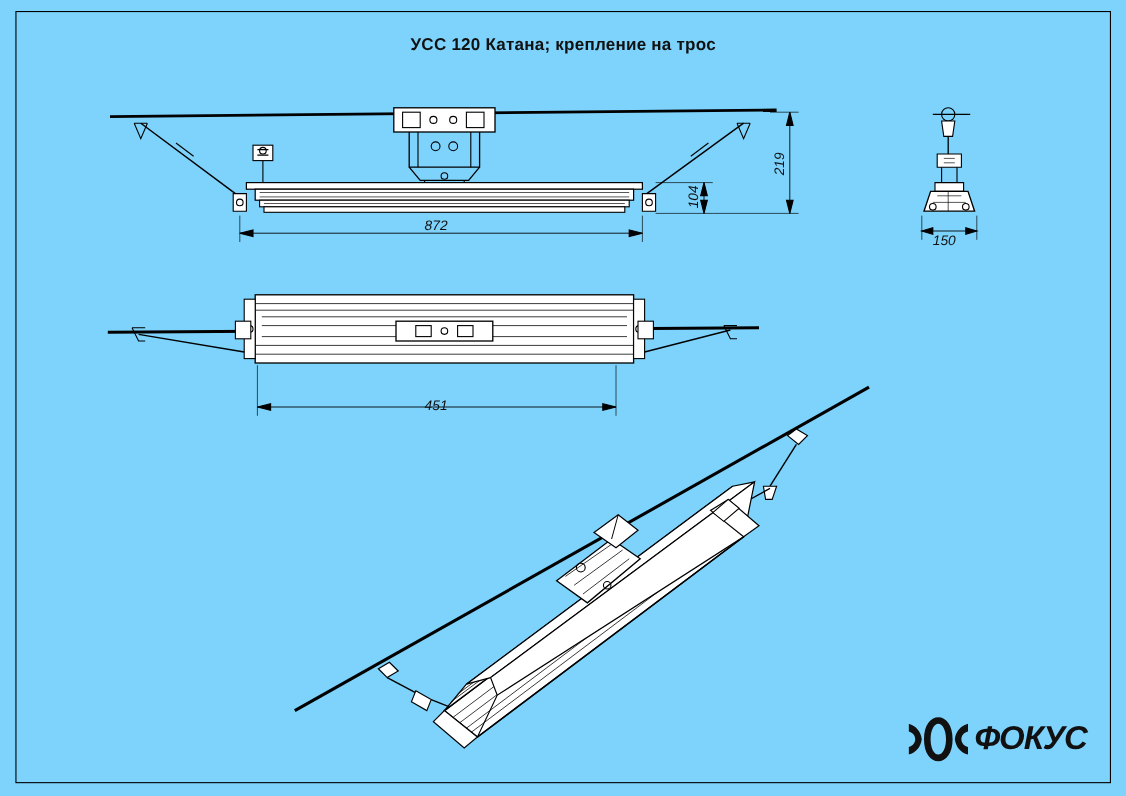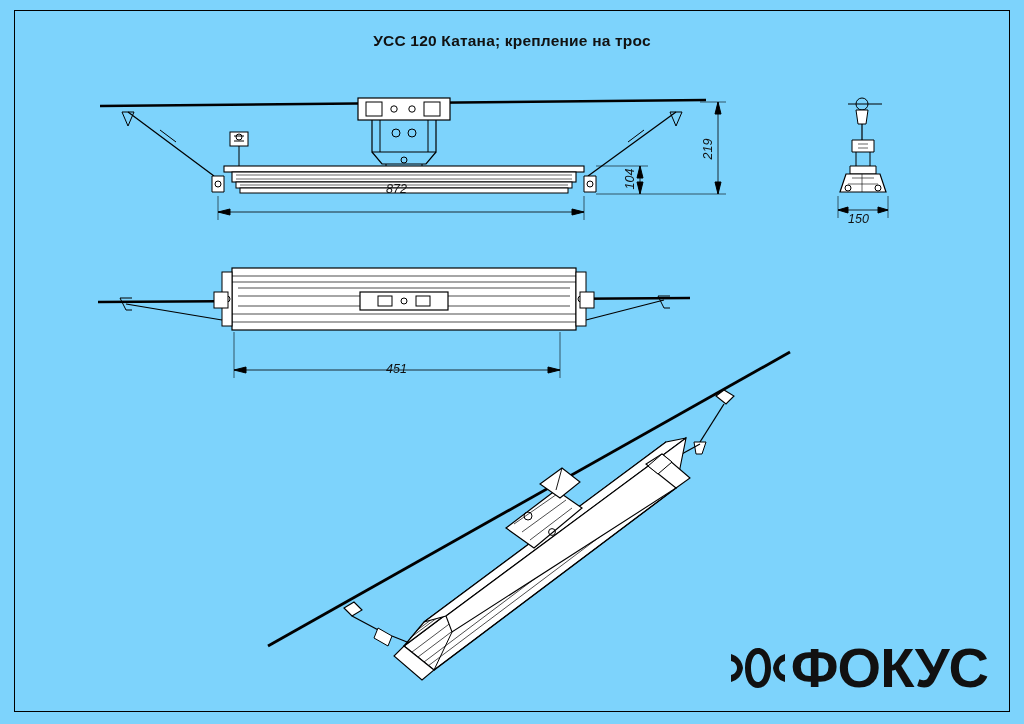--- a/index.html
+++ b/index.html
@@ -59,22 +59,23 @@
   }
   .logo {
     position: absolute;
     right: 36px;
     bottom: 28px;
     display: flex;
     align-items: center;
     gap: 6px;
   }
   .logo-text {
-    font-size: 56px;
+    font-size: 30px;
     font-weight: bold;
+    font-style: italic;
     letter-spacing: -1px;
     color: #111;
     line-height: 1;
   }
 </style>
 </head>
 <body>
 
 <div id="sheet">
 
@@ -237,21 +238,21 @@
         <path d="M530 540 L572 508" stroke-width="0.7"></path>
         <path d="M540 484 L562 468 L580 482 L560 498 Z" fill="#fff" stroke-width="1.1"></path>
         <path d="M556 490 L562 468" stroke-width="0.9"></path>
         <circle cx="528" cy="516" r="4"></circle>
         <circle cx="552" cy="532" r="3.4"></circle>
         <path d="M648 466 L662 454 L672 462 L658 474 Z" fill="#fff" stroke-width="1"></path>
       </g>
     </g>
   </svg>
 
-  <div class="dim" style="left:386px; top:182px;font-style:italic;">872</div>
+  <div class="dim" style="left:386px; top:198px;font-style:italic;">872</div>
   <div class="dim vert" style="left:620px; top:172px;">104</div>
   <div class="dim vert" style="left:698px; top:142px;">219</div>
   <div class="dim" style="left:848px; top:212px;">150</div>
   <div class="dim" style="left:386px; top:362px;">451</div>
 
   <div class="logo">
     <svg width="54" height="48" viewBox="0 0 54 48">
       <g fill="#111">
         <path d="M27 4 C20 4 14 11 14 24 C14 37 20 44 27 44 C34 44 40 37 40 24 C40 11 34 4 27 4 Z M27 10 C31 10 34 16 34 24 C34 32 31 38 27 38 C23 38 20 32 20 24 C20 16 23 10 27 10 Z"></path>
         <path d="M0 10 C7 12 11 17 12 24 C11 31 7 36 0 38 L0 31 C4 30 6 27 6 24 C6 21 4 18 0 17 Z"></path>

